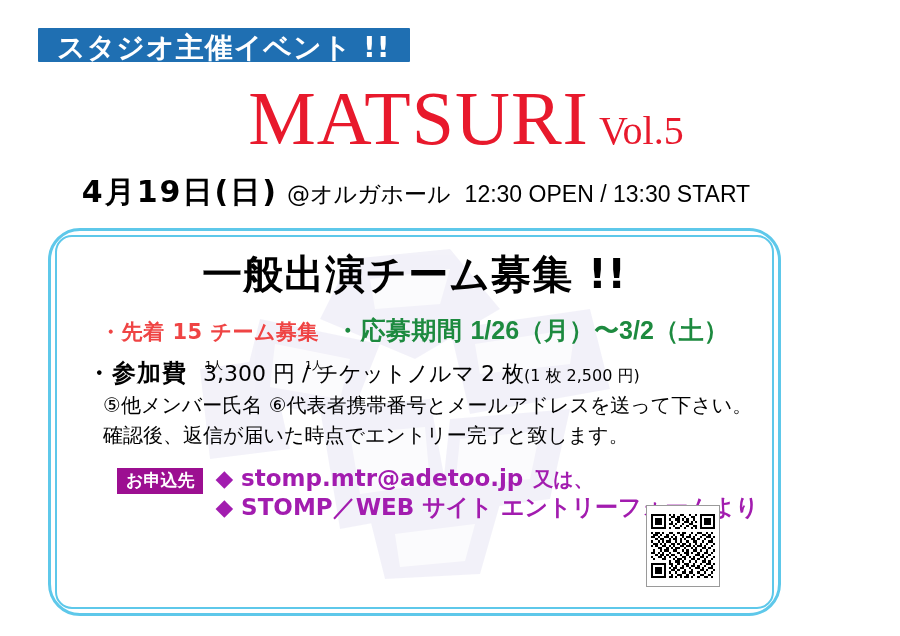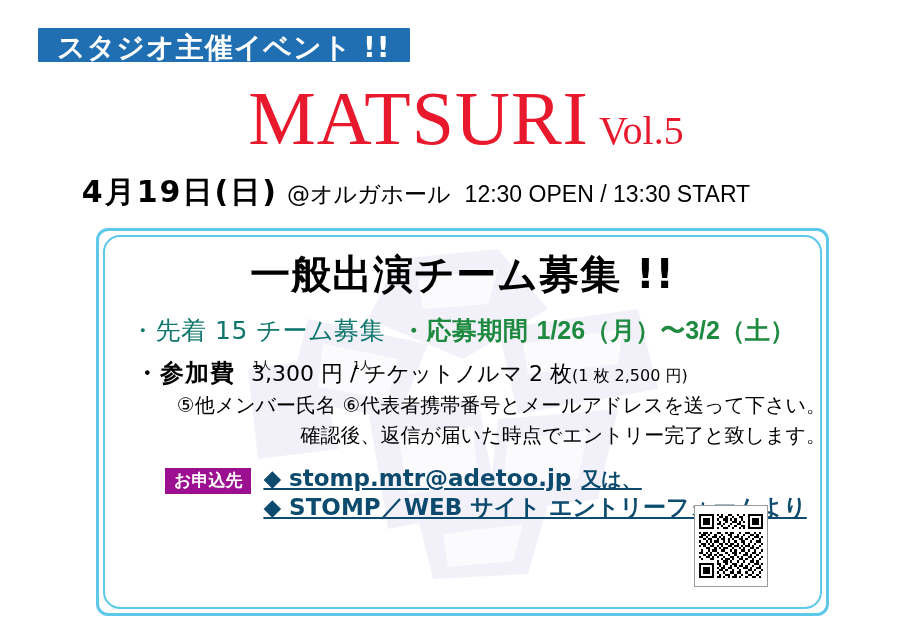--- a/index.html
+++ b/index.html
@@ -95,24 +95,23 @@
 
   
   .main-box {
     position: absolute;
     left: 48px;
     top: 228px;
     width: 733px;
     height: 388px;
     box-sizing: border-box;
     border: 3px solid #5ec8ea;
-    border-radius: 12px;
+    border-radius: 32px;
     background: #ffffff;
     overflow: hidden;
-    margin-left: 48px;
   }
   .main-box::before {
     content: "";
     position: absolute;
     left: 4px; top: 4px; right: 4px; bottom: 4px;
     border: 2px solid #5ec8ea;
     border-radius: 17px;
     pointer-events: none;
   }
 
@@ -145,23 +144,23 @@
     white-space: nowrap;
   }
 
   .line-deadline {
     margin-top: 12px;
     text-align: center;
     white-space: nowrap;
     font-family: "DejaVu Sans", "Liberation Sans", sans-serif;
   }
   .seg-red {
-    color: #0f766e;
-    font-size: 25px;
-    font-weight: normal;
+    color: #ef4444;
+    font-size: 21px;
+    font-weight: bold;
     letter-spacing: 0.5px;
   }
   .seg-green {
     color: #1d8a3f;
     font-size: 25px;
     font-weight: bold;
     letter-spacing: 0.5px;
     margin-left: 16px;
   }
   .seg-green-date {
@@ -223,21 +222,20 @@
   }
   .howto-furi {
     font-size: 13px;
   }
   .howto-line2, .howto-line3 {
     padding-left: 52px;
     font-size: 20px;
     margin-top: 3px;
     white-space: nowrap;
     font-family: "DejaVu Sans", "Liberation Sans", sans-serif;
-    text-align: right;
   }
 
   
   .contact-wrap {
     margin-top: 15px;
     padding-left: 66px;
     display: flex;
     align-items: flex-start;
   }
   .badge-contact {
@@ -246,22 +244,21 @@
     font-size: 17px;
     font-weight: bold;
     padding: 4px 9px 5px 9px;
     line-height: 1;
     white-space: nowrap;
     margin-top: 4px;
     font-family: "DejaVu Sans", "Liberation Sans", sans-serif;
   }
   .contact-lines {
     margin-left: 12px;
-    color: #0c4a6e;
-    text-decoration: underline;
+    color: #a21caf;
   }
   .contact-line {
     font-size: 23px;
     font-weight: bold;
     white-space: nowrap;
     line-height: 1.28;
     font-family: "DejaVu Sans", "Liberation Sans", sans-serif;
   }
   .contact-suffix { font-size: 20px; margin-left: 10px; }
 

